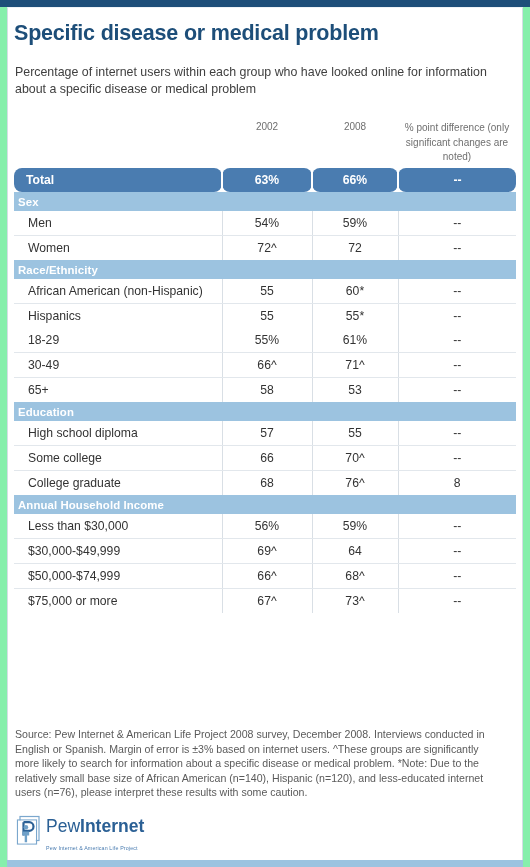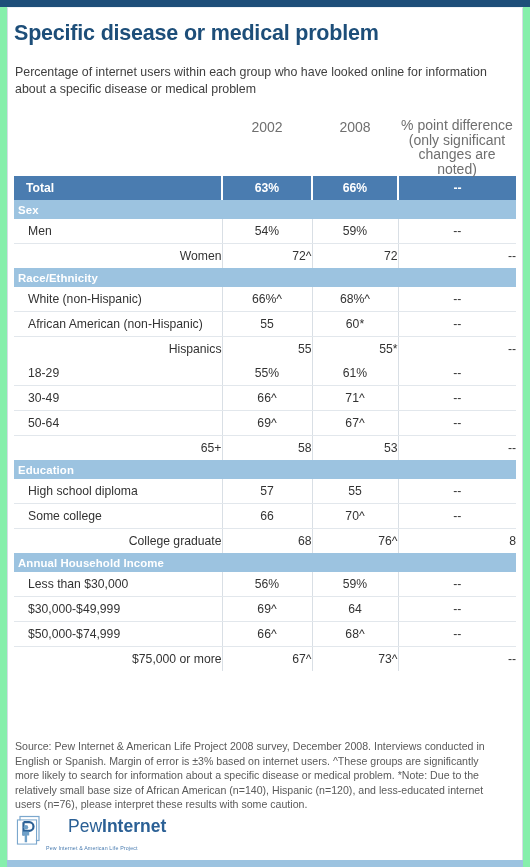--- a/index.html
+++ b/index.html
@@ -83,36 +83,37 @@
 
   .tbl th, .tbl td {
     padding: 0;
     margin: 0;
     font-weight: normal;
     vertical-align: middle;
   }
 
   .hdr-cell {
     height: 48px;
-    font-size: 14px;
+    font-size: 10px;
     color: #6f6f6f;
     text-align: center;
     vertical-align: bottom;
     padding-bottom: 3px;
     line-height: 14.5px;
   }
   .hdr-cell.y { vertical-align: top; padding-top: 2px; }
 
   tr.total-row td {
     background: #4a7cb0;
     color: #ffffff;
     font-size: 12.2px;
     font-weight: bold;
     height: 24px;
     border-right: 2px solid #ffffff;
+    border-radius: 8px;
   }
   tr.total-row td.lbl {
     text-align: left;
     padding-left: 12px;
   }
   tr.total-row td.num { text-align: center; }
   tr.total-row td:last-child { border-right: none; }
 
   tr.section-row td {
     background: #9cc3e0;
@@ -133,32 +134,31 @@
     border-bottom: 1px solid #e2e7ec;
   }
   tr.data-row td.lbl {
     text-align: left;
     padding-left: 14px;
   }
   tr.data-row td.num {
     text-align: center;
     border-left: 1px solid #d9dfe5;
   }
-  tr.data-row.above-section td { border-bottom: none; text-align: right; }
+  tr.data-row.above-section td { border-bottom: none; }
 
   
   .source {
     position: absolute;
     left: 15px;
     top: 727px;
     width: 490px;
     font-size: 10.6px;
     line-height: 14.6px;
     color: #5a5a5a;
-    margin-top: 12px;
   }
 
   
   .logo {
     position: absolute;
     left: 16px;
     top: 815px;
   }
   .logo-mark {
     position: absolute;
@@ -170,21 +170,20 @@
   .logo-text {
     position: absolute;
     left: 30px;
     top: 2px;
   }
   .logo-word {
     font-size: 17.5px;
     color: #2b6095;
     line-height: 19px;
     white-space: nowrap;
-    margin-left: 22px;
   }
   .logo-word .b { font-weight: bold; }
   .logo-tag {
     font-size: 5.3px;
     color: #4a7cb0;
     letter-spacing: 0.15px;
     margin-top: 1px;
     white-space: nowrap;
   }
 </style>
@@ -233,26 +232,20 @@
         <tr class="data-row above-section">
           <td class="lbl">Women</td>
           <td class="num">72^</td>
           <td class="num">72</td>
           <td class="num">--</td>
         </tr>
         <tr class="section-row">
           <td class="" colspan="4">Race/Ethnicity</td>
         </tr>
         <tr class="data-row">
-          <td class="lbl">White (non-Hispanic)</td>
-          <td class="num">66%^</td>
-          <td class="num">68%^</td>
-          <td class="num">--</td>
-        </tr>
-        <tr class="data-row">
           <td class="lbl">African American (non-Hispanic)</td>
           <td class="num">55</td>
           <td class="num">60*</td>
           <td class="num">--</td>
         </tr>
         <tr class="data-row above-section">
           <td class="lbl">Hispanics</td>
           <td class="num">55</td>
           <td class="num">55*</td>
           <td class="num">--</td>
@@ -260,26 +253,20 @@
         <tr class="data-row">
           <td class="lbl">18-29</td>
           <td class="num">55%</td>
           <td class="num">61%</td>
           <td class="num">--</td>
         </tr>
         <tr class="data-row">
           <td class="lbl">30-49</td>
           <td class="num">66^</td>
           <td class="num">71^</td>
-          <td class="num">--</td>
-        </tr>
-        <tr class="data-row">
-          <td class="lbl">50-64</td>
-          <td class="num">69^</td>
-          <td class="num">67^</td>
           <td class="num">--</td>
         </tr>
         <tr class="data-row above-section">
           <td class="lbl">65+</td>
           <td class="num">58</td>
           <td class="num">53</td>
           <td class="num">--</td>
         </tr>
         <tr class="section-row">
           <td class="" colspan="4">Education</td>

